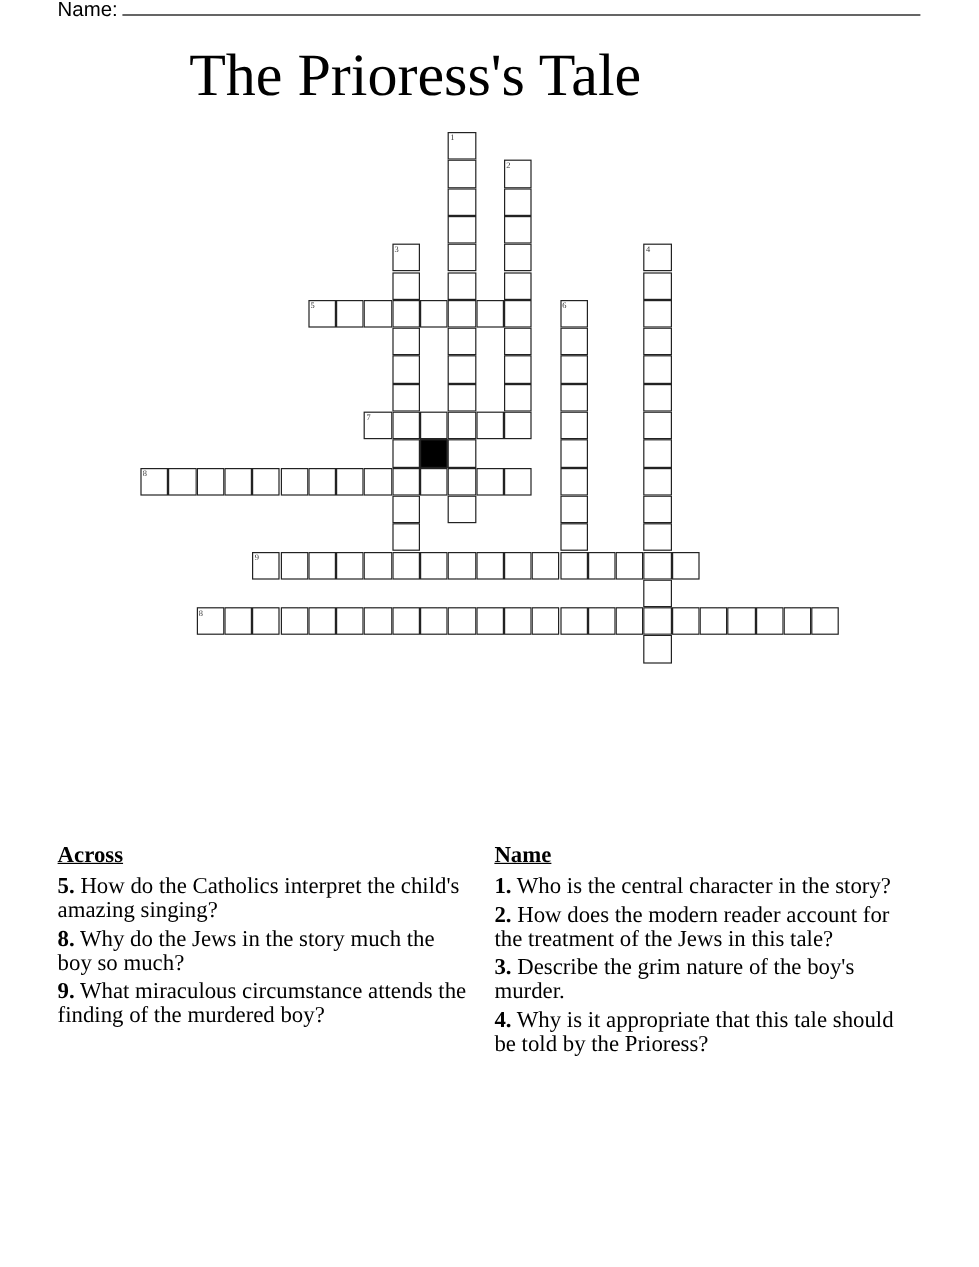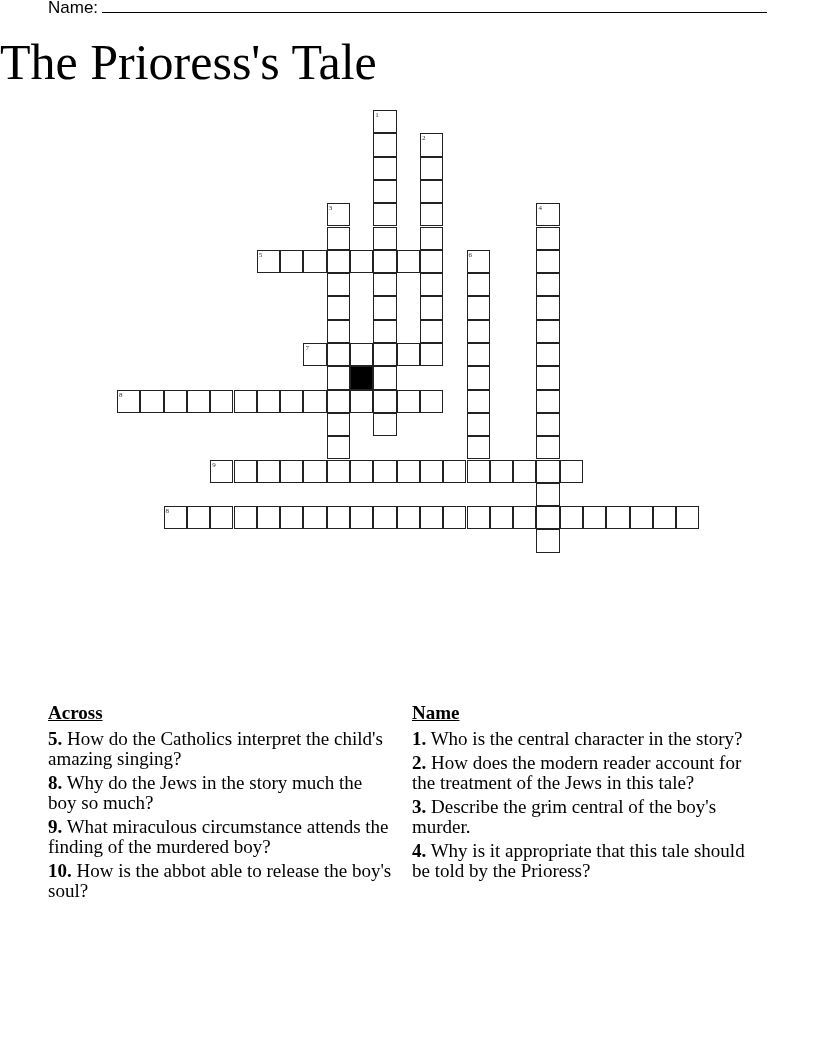--- a/index.html
+++ b/index.html
@@ -7,21 +7,21 @@
     .name-line {
       position: absolute; left: 48px; top: -2px;
       font-family: "Liberation Sans", sans-serif; font-size: 17px;
       white-space: nowrap;
     }
     .name-line .rule {
       display: inline-block; width: 665px; border-bottom: 1px solid #000;
       height: 14px; vertical-align: baseline; margin-left: 4px;
     }
     .title {
-      position: absolute; left: 0; top: 32px; width: 692px; 
+      position: absolute; left: 0; top: 32px; width: 692px; text-align: center;
       font-family: "Liberation Serif", serif; font-size: 50px; line-height: 60px;
     }
     .grid { position: absolute; left: 0; top: 0; width: 816px; height: 600px; }
     .cell {
       position: absolute; width: 23.3px; height: 23.3px; box-sizing: border-box;
       border: 1.2px solid #222; background: #fff;
     }
     .cell.black { background: #000; }
     .cell .num {
       position: absolute; left: 1px; top: 0px;
@@ -186,22 +186,21 @@
     <div class="cell" style="left: 652.9px; top: 506.1px;"></div>
     <div class="cell" style="left: 676.2px; top: 506.1px;"></div>
     <div class="cell black" style="left: 350px; top: 366.3px;"></div>
   </div>
 
 <div class="clues across">
   <h3>Across</h3>
   <div class="clue"><b>5.</b> <span>How do the Catholics interpret the child's amazing singing?</span></div>
   <div class="clue"><b>8.</b> <span>Why do the Jews in the story much the boy so much?</span></div>
   <div class="clue"><b>9.</b> <span>What miraculous circumstance attends the finding of the murdered boy?</span></div>
-  <div class="clue"><b>10.</b> <span>How is the abbot able to release the boy's soul?</span></div>
 </div>
 
 <div class="clues down">
   <h3>Name</h3>
   <div class="clue"><b>1.</b> <span>Who is the central character in the story?</span></div>
   <div class="clue"><b>2.</b> <span>How does the modern reader account for the treatment of the Jews in this tale?</span></div>
-  <div class="clue"><b>3.</b> <span>Describe the grim central of the boy's murder.</span></div>
+  <div class="clue"><b>3.</b> <span>Describe the grim nature of the boy's murder.</span></div>
   <div class="clue"><b>4.</b> <span>Why is it appropriate that this tale should be told by the Prioress?</span></div>
 </div>
 
 </body></html>

